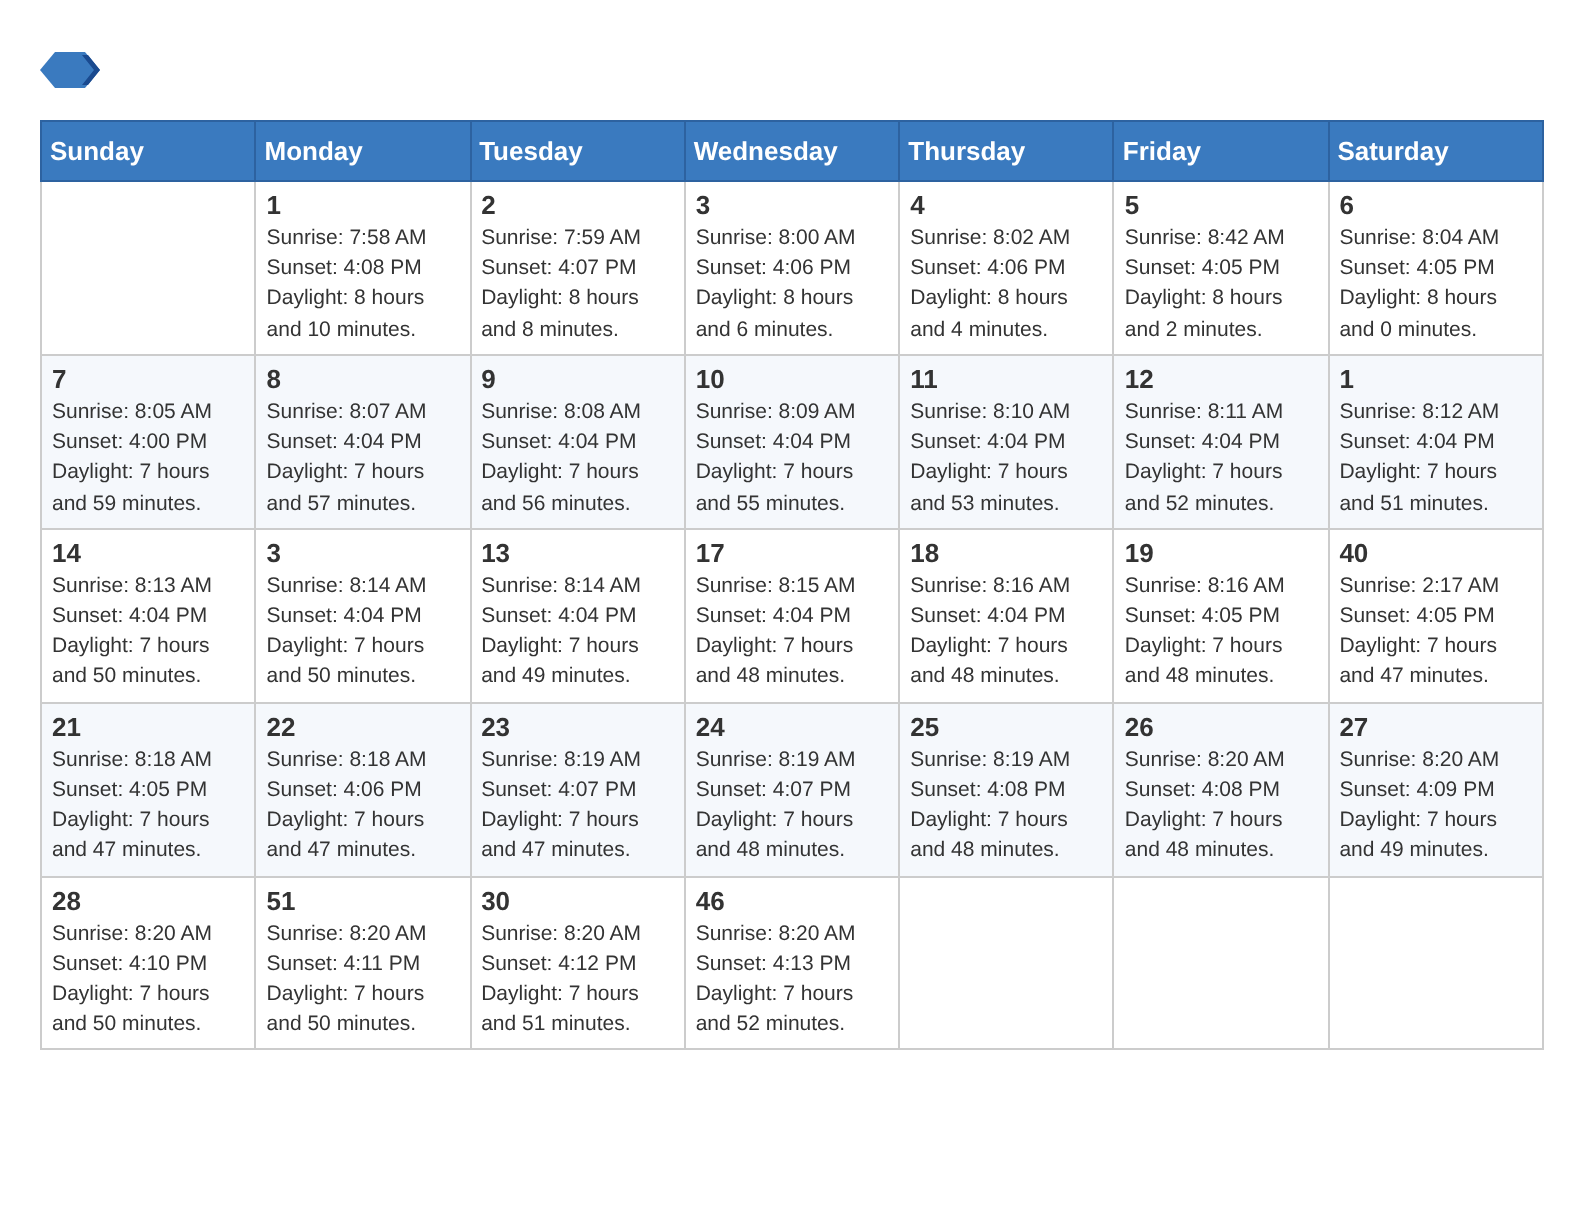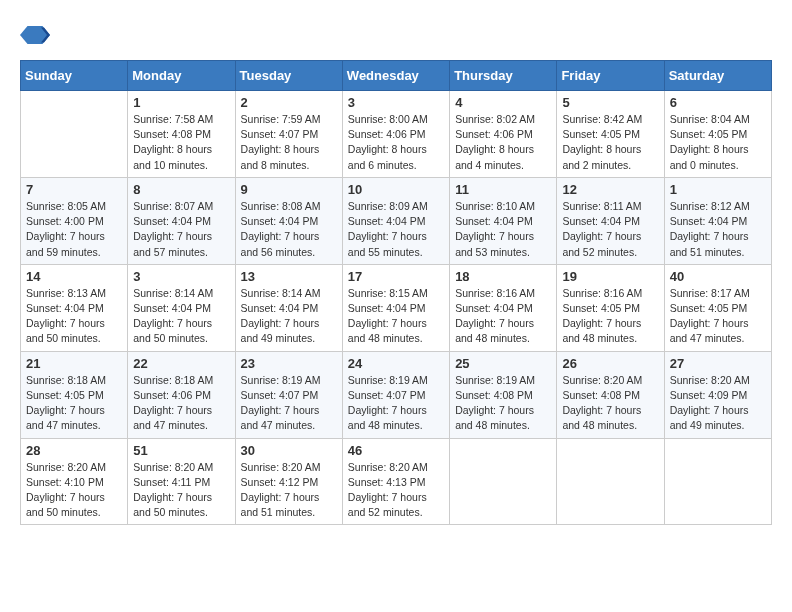--- a/index.html
+++ b/index.html
@@ -254,21 +254,21 @@
         </td>
         <td>
           <span class="day-number">19</span>
           <div class="day-info">Sunrise: 8:16 AM
 Sunset: 4:05 PM
 Daylight: 7 hours
 and 48 minutes.</div>
         </td>
         <td>
           <span class="day-number">40</span>
-          <div class="day-info">Sunrise: 8:17 AM
+          <div class="day-info">Sunrise: 2:17 AM
 Sunset: 4:05 PM
 Daylight: 7 hours
 and 47 minutes.</div>
         </td>
       </tr>
       <tr>
         <td>
           <span class="day-number">21</span>
           <div class="day-info">Sunrise: 8:18 AM
 Sunset: 4:05 PM

